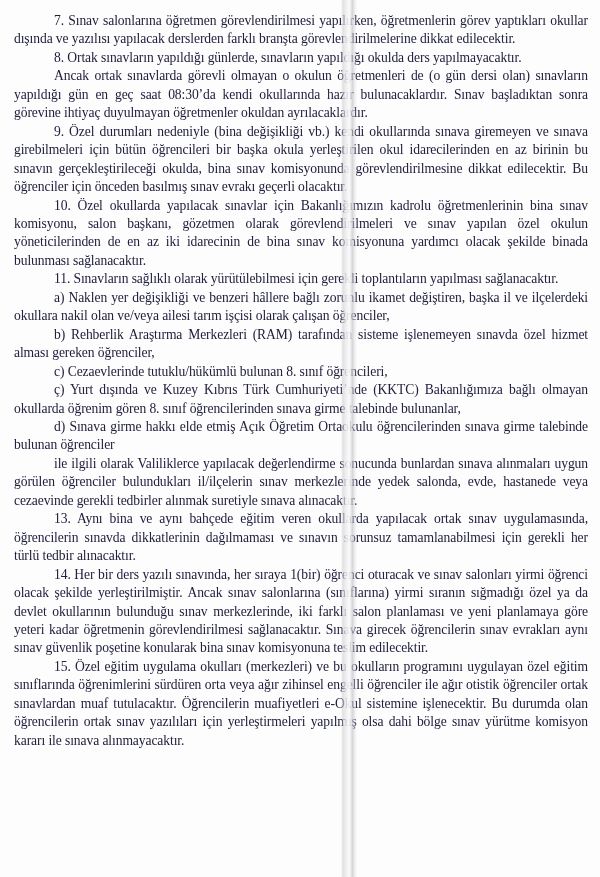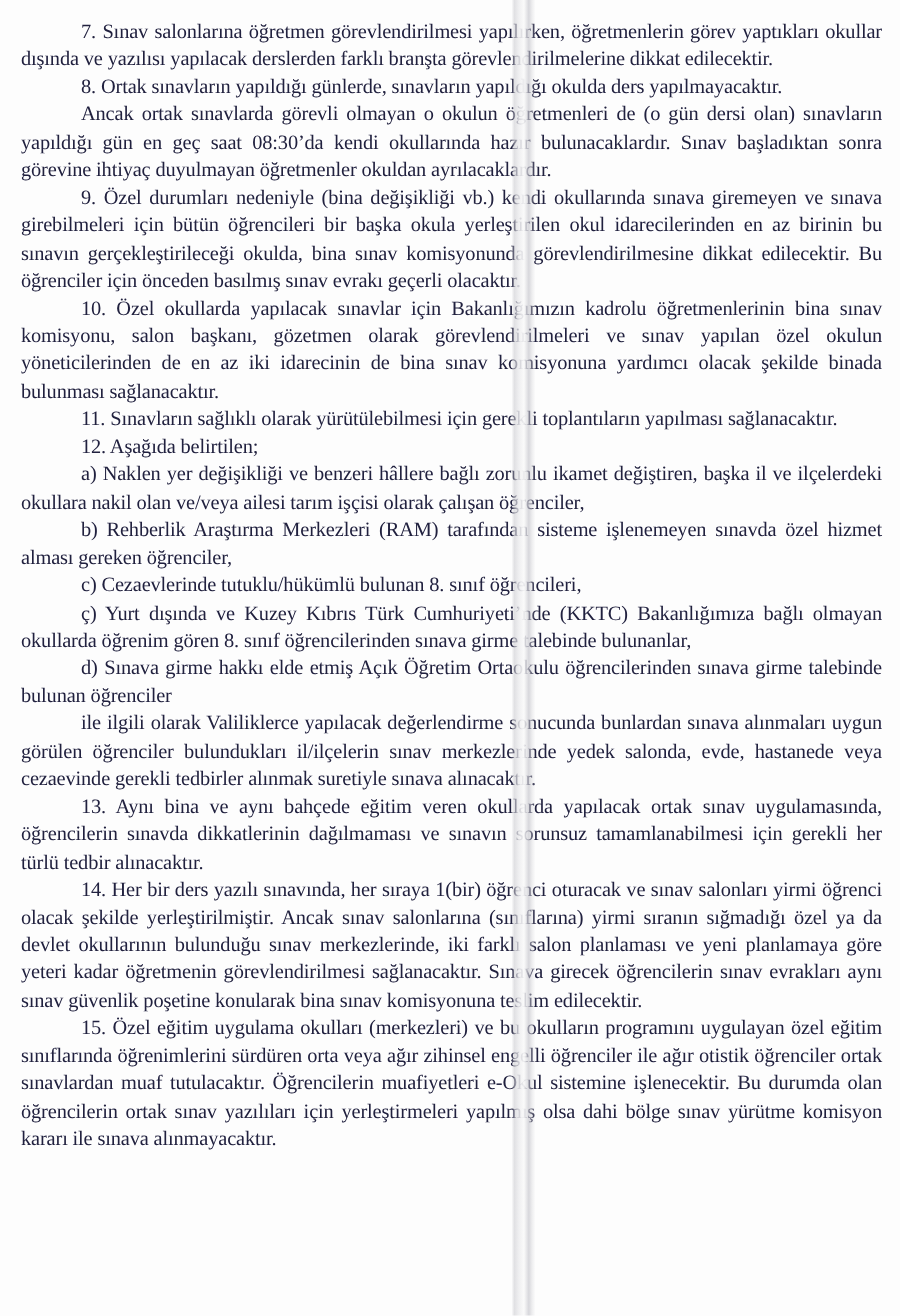--- a/index.html
+++ b/index.html
@@ -54,21 +54,20 @@
 </head>
 <body>
 
 <div class="page">
   <p>7.  Sınav salonlarına öğretmen görevlendirilmesi yapılırken, öğretmenlerin görev yaptıkları okullar dışında ve yazılısı yapılacak derslerden farklı branşta görevlendirilmelerine dikkat edilecektir.</p>
   <p>8. Ortak sınavların yapıldığı günlerde, sınavların yapıldığı okulda ders yapılmayacaktır.</p>
   <p>Ancak ortak sınavlarda görevli olmayan o okulun öğretmenleri de (o gün dersi olan) sınavların yapıldığı gün en geç saat 08:30’da kendi okullarında hazır bulunacaklardır. Sınav başladıktan sonra görevine ihtiyaç duyulmayan öğretmenler okuldan ayrılacaklardır.</p>
   <p>9. Özel durumları nedeniyle (bina değişikliği vb.) kendi okullarında sınava giremeyen ve sınava girebilmeleri için bütün öğrencileri bir başka okula yerleştirilen okul idarecilerinden en az birinin bu sınavın gerçekleştirileceği okulda, bina sınav komisyonunda görevlendirilmesine dikkat edilecektir. Bu öğrenciler için önceden basılmış sınav evrakı geçerli olacaktır.</p>
   <p>10. Özel okullarda yapılacak sınavlar için Bakanlığımızın kadrolu öğretmenlerinin bina sınav komisyonu, salon başkanı, gözetmen olarak görevlendirilmeleri ve sınav yapılan özel okulun yöneticilerinden de en az iki idarecinin de bina sınav komisyonuna yardımcı olacak şekilde binada bulunması sağlanacaktır.</p>
   <p>11.  Sınavların sağlıklı olarak yürütülebilmesi için gerekli toplantıların yapılması sağlanacaktır.</p>
-  <p>12.  Aşağıda belirtilen;</p>
   <p>a) Naklen yer değişikliği ve benzeri hâllere bağlı zorunlu ikamet değiştiren, başka il ve ilçelerdeki okullara nakil olan ve/veya ailesi tarım işçisi olarak çalışan öğrenciler,</p>
   <p>b) Rehberlik Araştırma Merkezleri (RAM) tarafından sisteme işlenemeyen sınavda özel hizmet alması gereken öğrenciler,</p>
   <p>c) Cezaevlerinde tutuklu/hükümlü bulunan 8. sınıf öğrencileri,</p>
   <p>ç) Yurt dışında ve Kuzey Kıbrıs Türk Cumhuriyeti’nde (KKTC) Bakanlığımıza bağlı olmayan okullarda öğrenim gören 8. sınıf öğrencilerinden sınava girme talebinde bulunanlar,</p>
   <p>d) Sınava girme hakkı elde etmiş Açık Öğretim Ortaokulu öğrencilerinden sınava girme talebinde bulunan öğrenciler</p>
   <p>ile ilgili olarak Valiliklerce yapılacak değerlendirme sonucunda bunlardan sınava alınmaları uygun görülen öğrenciler bulundukları il/ilçelerin sınav merkezlerinde yedek salonda, evde, hastanede veya cezaevinde gerekli tedbirler alınmak suretiyle sınava alınacaktır.</p>
   <p>13.  Aynı bina ve aynı bahçede eğitim veren okullarda yapılacak ortak sınav uygulamasında, öğrencilerin sınavda dikkatlerinin dağılmaması ve sınavın sorunsuz tamamlanabilmesi için gerekli her türlü tedbir alınacaktır.</p>
   <p>14.  Her bir ders yazılı sınavında, her sıraya 1(bir) öğrenci oturacak ve sınav salonları yirmi öğrenci olacak şekilde yerleştirilmiştir. Ancak sınav salonlarına (sınıflarına) yirmi sıranın sığmadığı özel ya da devlet okullarının bulunduğu sınav merkezlerinde, iki farklı salon planlaması ve yeni planlamaya göre yeteri kadar öğretmenin görevlendirilmesi sağlanacaktır. Sınava girecek öğrencilerin sınav evrakları aynı sınav güvenlik poşetine konularak bina sınav komisyonuna teslim edilecektir.</p>
   <p>15.  Özel eğitim uygulama okulları (merkezleri) ve bu okulların programını uygulayan özel eğitim sınıflarında öğrenimlerini sürdüren orta veya ağır zihinsel engelli öğrenciler ile ağır otistik öğrenciler ortak sınavlardan muaf tutulacaktır. Öğrencilerin muafiyetleri e-Okul sistemine işlenecektir. Bu durumda olan öğrencilerin ortak sınav yazılıları için yerleştirmeleri yapılmış olsa dahi bölge sınav yürütme komisyon kararı ile sınava alınmayacaktır.</p>
 </div>

